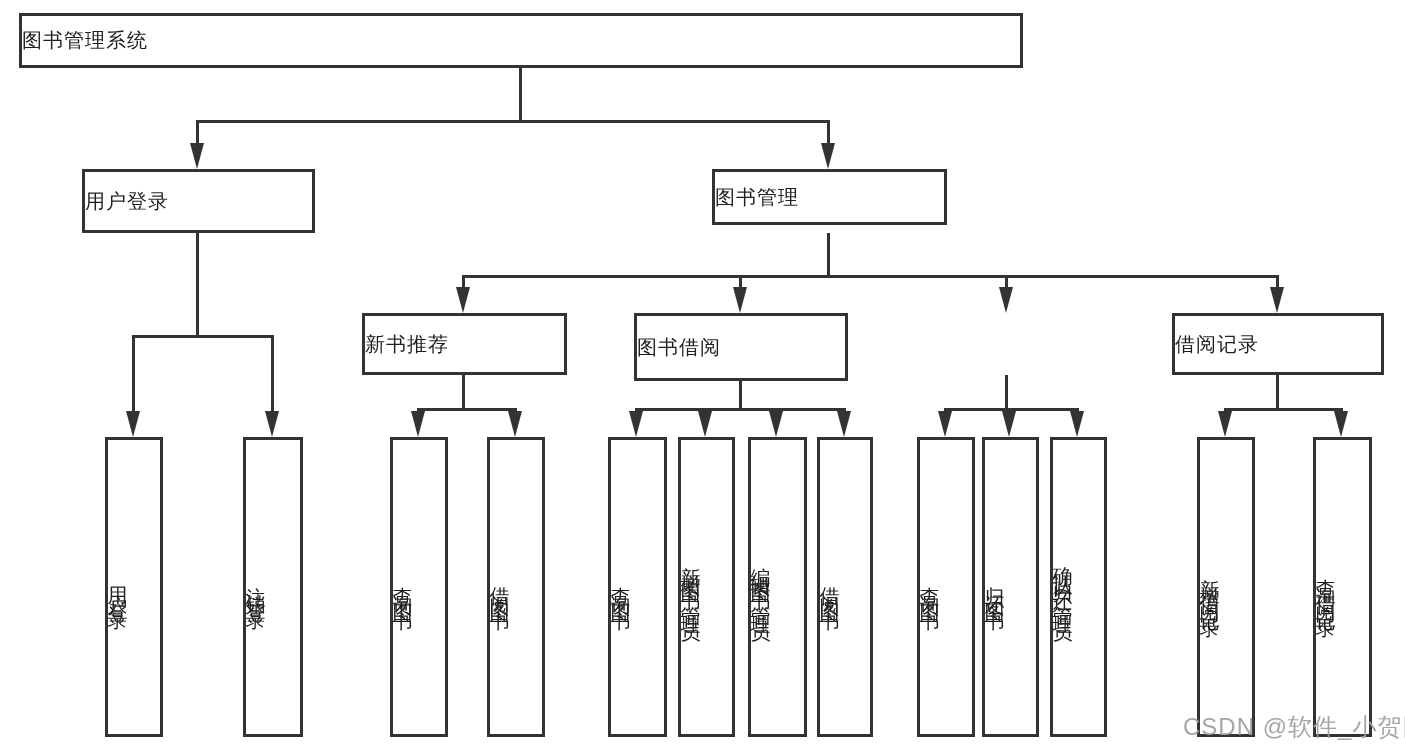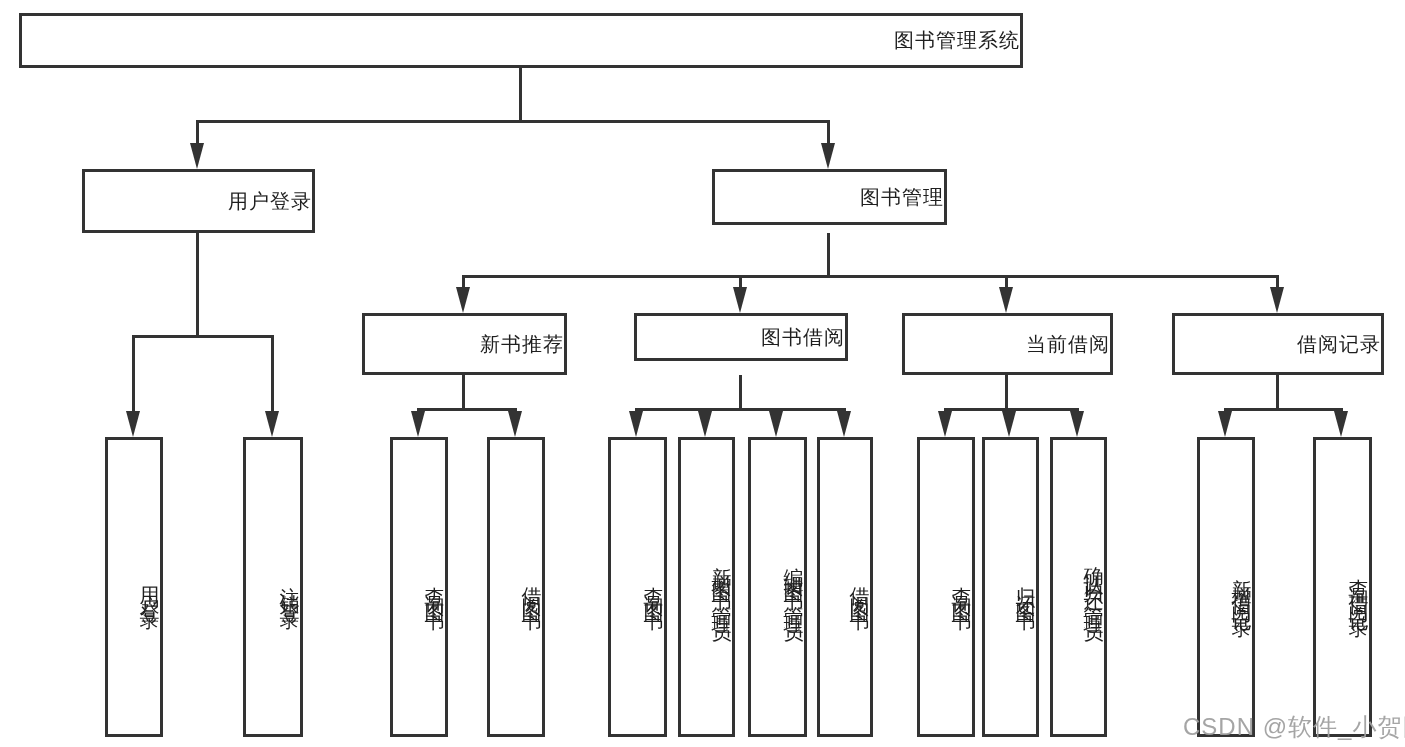--- a/index.html
+++ b/index.html
@@ -9,21 +9,21 @@
     background:#ffffff;
     font-family:"Liberation Sans","DejaVu Sans",sans-serif;
     overflow:hidden;
   }
   
   .box{
     position:absolute;
     box-sizing:border-box;
     background:#ffffff;
     border:3px solid #333333;
-    display:flex;align-items:center;justify-content:flex-end;
+    display:flex;align-items:center;justify-content:flex-start;
     color:#1f1f1f;
   }
   .hbox .lbl{
     font-size:20px;
     letter-spacing:1px;
     white-space:nowrap;
   }
   .vbox{top:437px;height:300px;}
   .vbox .lbl{
     writing-mode:vertical-rl;
@@ -123,25 +123,22 @@
   <div class="box hbox" style="left:82px;top:169px;width:233px;height:64px">
     <span class="lbl">用户登录</span>
   </div>
   <div class="box hbox" style="left:712px;top:169px;width:235px;height:56px">
     <span class="lbl">图书管理</span>
   </div>
 
   <div class="box hbox" style="left:362px;top:313px;width:205px;height:62px">
     <span class="lbl">新书推荐</span>
   </div>
-  <div class="box hbox" style="left:634px;top:313px;width:214px;height:48px">
+  <div class="box hbox" style="left:634px;top:313px;width:214px;height:68px">
     <span class="lbl">图书借阅</span>
-  </div>
-  <div class="box hbox" style="left:902px;top:313px;width:211px;height:62px">
-    <span class="lbl">当前借阅</span>
   </div>
   <div class="box hbox" style="left:1172px;top:313px;width:212px;height:62px">
     <span class="lbl">借阅记录</span>
   </div>
 
   <div class="box vbox" style="left:105px;width:58px">
     <span class="lbl">用户登录</span>
   </div>
   <div class="box vbox" style="left:243px;width:60px">
     <span class="lbl">注销登录</span>

